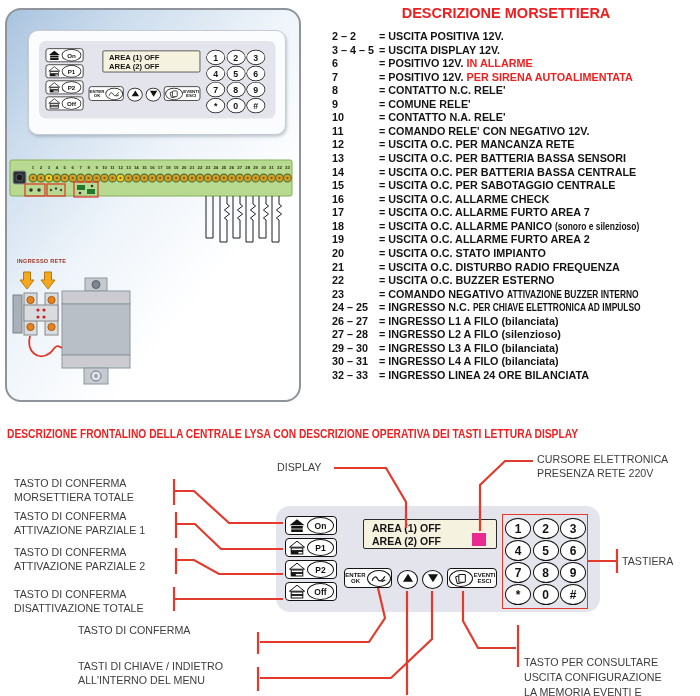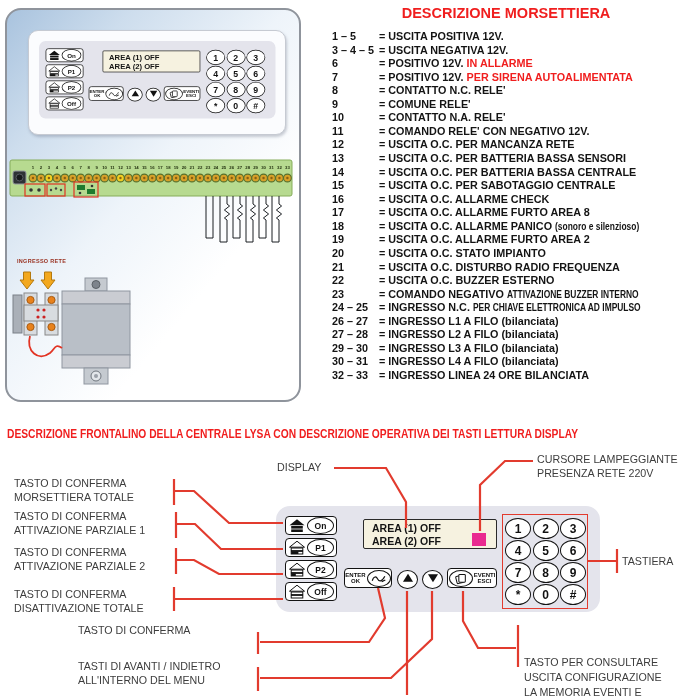--- a/index.html
+++ b/index.html
@@ -215,26 +215,26 @@
         <rect x="84" y="118" width="24" height="16" fill="#c5cad0" stroke="#8f96a0"></rect>
         <circle cx="96" cy="126" r="5" fill="#e2e6ea" stroke="#70767e"></circle>
         <circle cx="96" cy="126" r="2" fill="#9aa0a8"></circle>
         <path d="M30,86 C26,101 38,112 50,103 C55,99 55,93 62,98" fill="none" stroke="#e23424" stroke-width="1.8"></path>
       </svg></div>
   <div id="ingresso-label">INGRESSO RETE</div>
 
   <div id="title1">DESCRIZIONE MORSETTIERA</div>
   <div id="pin-list">
       <div class="pin-row" style="top: 0px;">
-        <span class="pins">1 – 5</span>
+        <span class="pins">2 – 2</span>
         <span class="pdesc">= <span>USCITA POSITIVA 12V.</span></span>
       </div>
       <div class="pin-row" style="top: 13.56px;">
         <span class="pins">3 – 4 – 5</span>
-        <span class="pdesc">= <span>USCITA NEGATIVA 12V.</span></span>
+        <span class="pdesc">= <span>USCITA DISPLAY 12V.</span></span>
       </div>
       <div class="pin-row" style="top: 27.12px;">
         <span class="pins">6</span>
         <span class="pdesc">= <span>POSITIVO 12V. </span><span class="redtxt">IN ALLARME</span></span>
       </div>
       <div class="pin-row" style="top: 40.68px;">
         <span class="pins">7</span>
         <span class="pdesc">= <span>POSITIVO 12V. </span><span class="redtxt">PER SIRENA AUTOALIMENTATA</span></span>
       </div>
       <div class="pin-row" style="top: 54.24px;">
@@ -268,21 +268,21 @@
       <div class="pin-row" style="top: 149.16px;">
         <span class="pins">15</span>
         <span class="pdesc">= <span>USCITA O.C. PER SABOTAGGIO CENTRALE</span></span>
       </div>
       <div class="pin-row" style="top: 162.72px;">
         <span class="pins">16</span>
         <span class="pdesc">= <span>USCITA O.C. ALLARME CHECK</span></span>
       </div>
       <div class="pin-row" style="top: 176.28px;">
         <span class="pins">17</span>
-        <span class="pdesc">= <span>USCITA O.C. ALLARME FURTO AREA 8</span></span>
+        <span class="pdesc">= <span>USCITA O.C. ALLARME FURTO AREA 7</span></span>
       </div>
       <div class="pin-row" style="top: 189.84px;">
         <span class="pins">18</span>
         <span class="pdesc">= <span>USCITA O.C. ALLARME PANICO </span><span class="narrow">(sonoro e silenzioso)</span></span>
       </div>
       <div class="pin-row" style="top: 203.4px;">
         <span class="pins">19</span>
         <span class="pdesc">= <span>USCITA O.C. ALLARME FURTO AREA 2</span></span>
       </div>
       <div class="pin-row" style="top: 216.96px;">
@@ -304,21 +304,21 @@
       <div class="pin-row" style="top: 271.2px;">
         <span class="pins">24 – 25</span>
         <span class="pdesc">= <span>INGRESSO N.C. </span><span class="narrow">PER CHIAVE ELETTRONICA AD IMPULSO</span></span>
       </div>
       <div class="pin-row" style="top: 284.76px;">
         <span class="pins">26 – 27</span>
         <span class="pdesc">= <span>INGRESSO L1 A FILO (bilanciata)</span></span>
       </div>
       <div class="pin-row" style="top: 298.32px;">
         <span class="pins">27 – 28</span>
-        <span class="pdesc">= <span>INGRESSO L2 A FILO (bilanciata)</span></span>
+        <span class="pdesc">= <span>INGRESSO L2 A FILO (silenzioso)</span></span>
       </div>
       <div class="pin-row" style="top: 311.88px;">
         <span class="pins">29 – 30</span>
         <span class="pdesc">= <span>INGRESSO L3 A FILO (bilanciata)</span></span>
       </div>
       <div class="pin-row" style="top: 325.44px;">
         <span class="pins">30 – 31</span>
         <span class="pdesc">= <span>INGRESSO L4 A FILO (bilanciata)</span></span>
       </div>
       <div class="pin-row" style="top: 339px;">
@@ -342,29 +342,29 @@
   <div class="clabel" style="left:14px;top:546px">
     <div>TASTO DI CONFERMA</div>
     <div>ATTIVAZIONE PARZIALE 2</div>
   </div>
   <div class="clabel" style="left:14px;top:588px">
     <div>TASTO DI CONFERMA</div>
     <div>DISATTIVAZIONE TOTALE</div>
   </div>
   <div class="clabel" style="left:277px;top:461px">DISPLAY</div>
   <div class="clabel" style="left:537px;top:453px">
-    <div>CURSORE LAMPEGGIANTE</div>
+    <div>CURSORE ELETTRONICA</div>
     <div>PRESENZA RETE 220V</div>
   </div>
   <div class="clabel" style="left:622px;top:555px">TASTIERA</div>
   <div class="clabel" style="left:78px;top:624px">
     <div>TASTO DI CONFERMA</div>
   </div>
   <div class="clabel" style="left:78px;top:660px">
-    <div>TASTI DI AVANTI / INDIETRO</div>
+    <div>TASTI DI CHIAVE / INDIETRO</div>
     <div>ALL'INTERNO DEL MENU</div>
   </div>
   <div class="clabel b3" style="left:524px;top:655px">
     <div>TASTO PER CONSULTARE</div>
     <div>USCITA CONFIGURAZIONE</div>
     <div>LA MEMORIA EVENTI E</div>
   </div>
 
   <svg id="callout-svg" width="700" height="696">
     <path d="M174,479 V505 M174,491 h20 L229,523 H283"></path>

